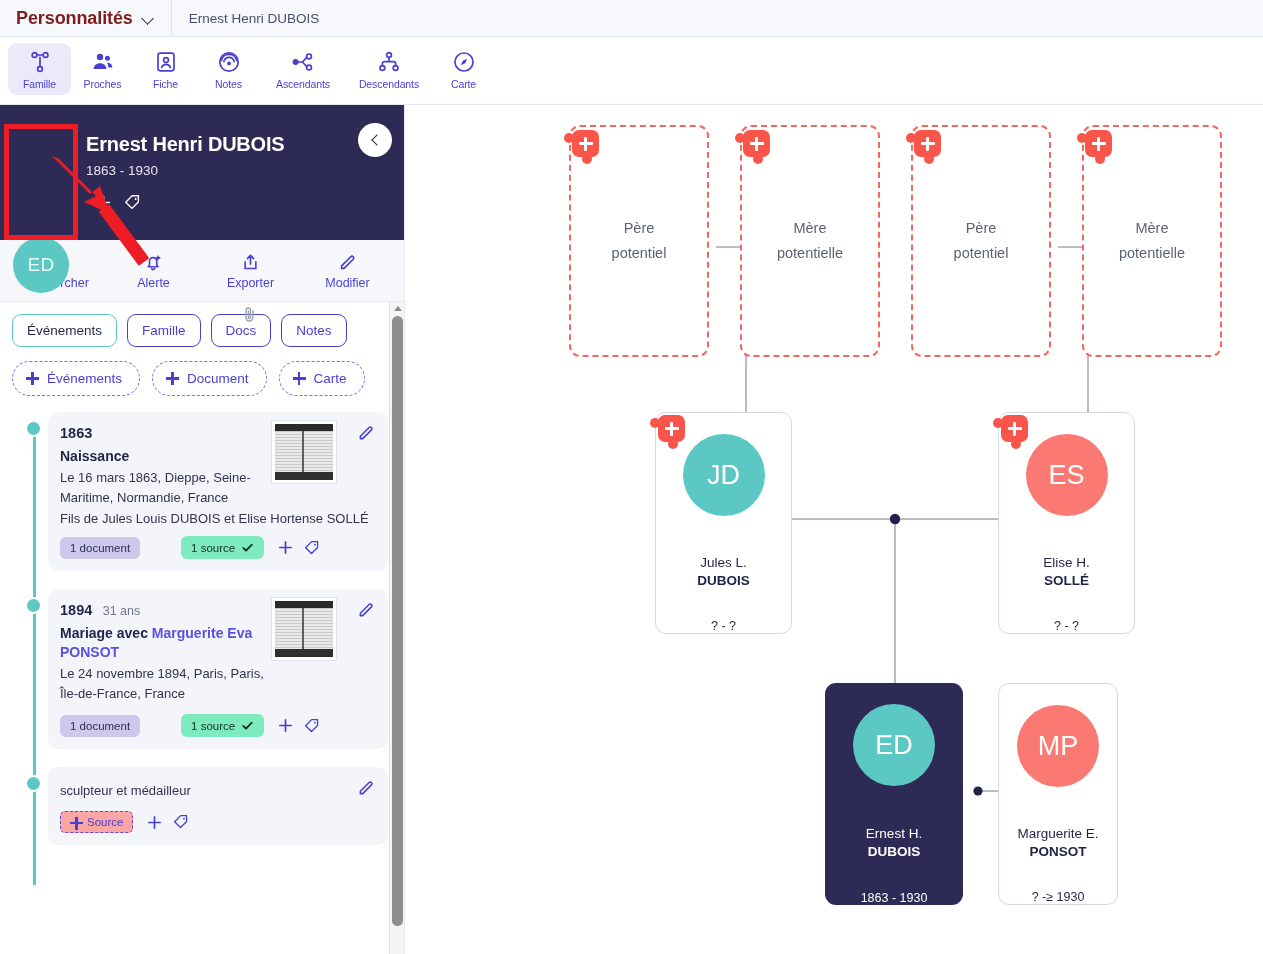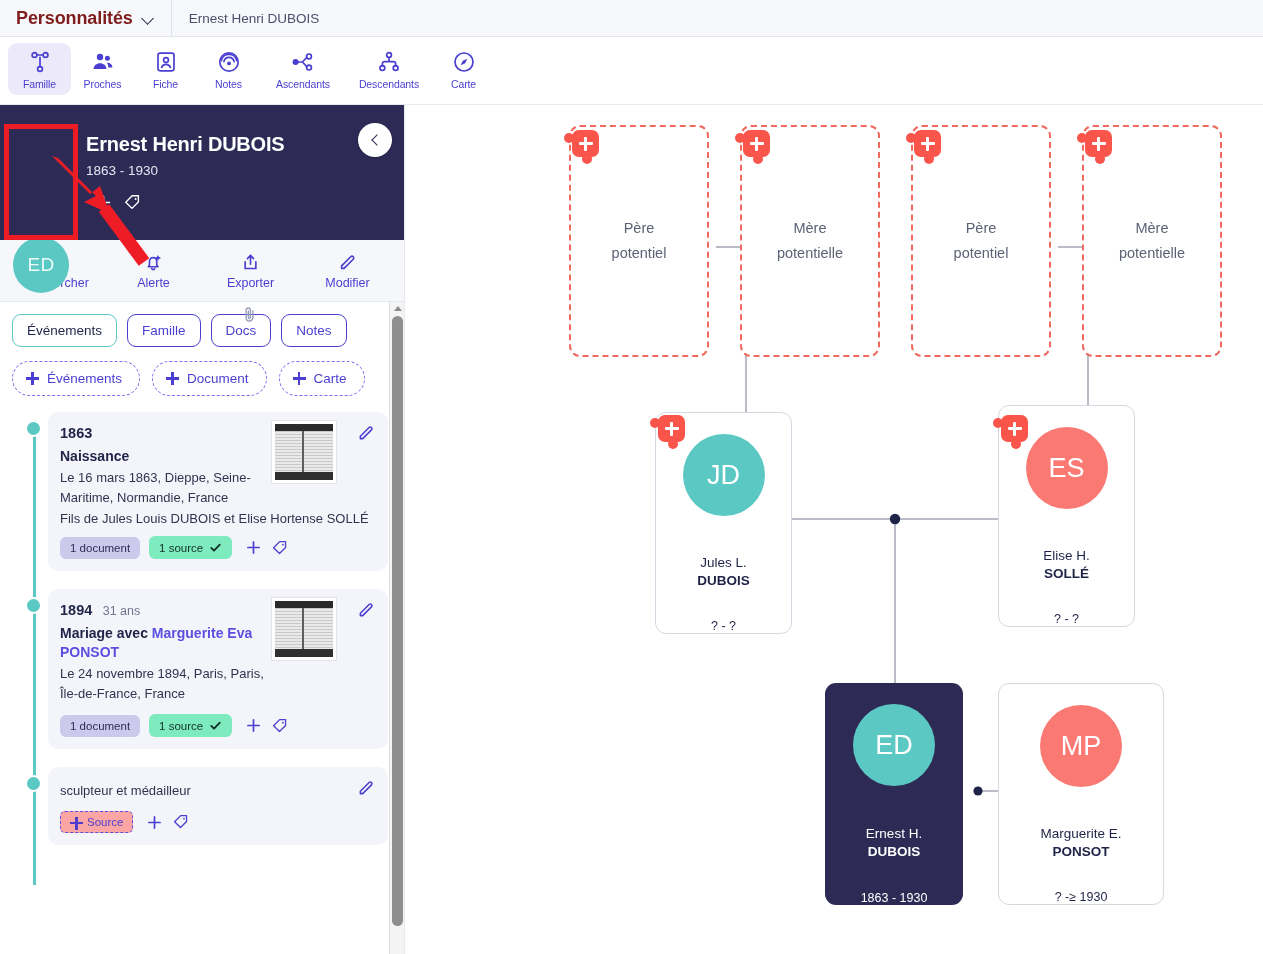--- a/index.html
+++ b/index.html
@@ -179,21 +179,21 @@
   .ev-thumb-img::after {
     content: ""; position: absolute; left: 0; right: 0; bottom: 0; height: 8px; background: #2f2f2f;
   }
   .ev-pencil { position: absolute; right: 12px; top: 11px; cursor: pointer; }
   .badgerow { display: flex; align-items: center; gap: 9px; margin-top: 10px; }
   .badge {
     font-size: 11.5px; padding: 5px 10px; border-radius: 6px; white-space: nowrap;
   }
   .badge-doc { background: #cdc9ec; color: #2c2f52; }
   .badge-src {
-    background: #7eebbe; color: #13302a; display: flex; align-items: center; gap: 6px;
+    background: #7eebbe; color: #13302a; display: flex; align-items: center; gap: 6px; margin-left: 32px;
   }
   .badge-addsrc {
     border: 1.3px dashed #5b4ee0; border-radius: 5px; color: #4a3fd0;
     font-size: 11.5px; padding: 4px 9px; display: flex; align-items: center; gap: 6px;
     background: #fca5a5; cursor: pointer;
   }
   .tagicons { display: flex; align-items: center; gap: 9px; margin-left: 4px; }
 
   
   .sbar {
@@ -604,21 +604,21 @@
         <span>Jules L.</span>
         <span class="sn">DUBOIS</span>
       </div>
       <div class="tdate">? - ?</div>
     </div>
     <div class="plusbadge" style="left:252px; top:310px;">
         <span class="pb-dot1"></span>
         <span class="pb-dot2"></span>
       </div>
 
-    <div class="tcard solid" style="left:592px; top:300px; width:137px; height:222px; padding-top:21px;">
+    <div class="tcard solid" style="left:592px; top:307px; width:137px; height:222px; padding-top:21px;">
       <div class="tavatar" style="width:82px;height:82px;background:#fa7a73;font-size:27px;">ES</div>
       <div class="tname" style="margin-top:11px;">
         <span>Elise H.</span>
         <span class="sn">SOLLÉ</span>
       </div>
       <div class="tdate">? - ?</div>
     </div>
     <div class="plusbadge" style="left:595px; top:310px;">
         <span class="pb-dot1"></span>
         <span class="pb-dot2"></span>
@@ -626,21 +626,21 @@
 
     <div class="tcard focus" style="left:419px; top:578px; width:138px; height:222px; padding-top:21px;">
       <div class="tavatar" style="width:82px;height:82px;background:#5cc8c4;font-size:27px;">ED</div>
       <div class="tname" style="margin-top:11px;">
         <span>Ernest H.</span>
         <span class="sn">DUBOIS</span>
       </div>
       <div class="tdate">1863 - 1930</div>
     </div>
 
-    <div class="tcard solid" style="left:592px; top:578px; width:166px; height:222px; padding-top:21px;">
+    <div class="tcard solid" style="left:592px; top:578px; width:120px; height:222px; padding-top:21px;">
       <div class="tavatar" style="width:82px;height:82px;background:#fa7a73;font-size:27px;">MP</div>
       <div class="tname" style="margin-top:11px;">
         <span>Marguerite E.</span>
         <span class="sn">PONSOT</span>
       </div>
       <div class="tdate">? -≥ 1930</div>
     </div>
   </div>
 
   <div class="anno-box"></div>

